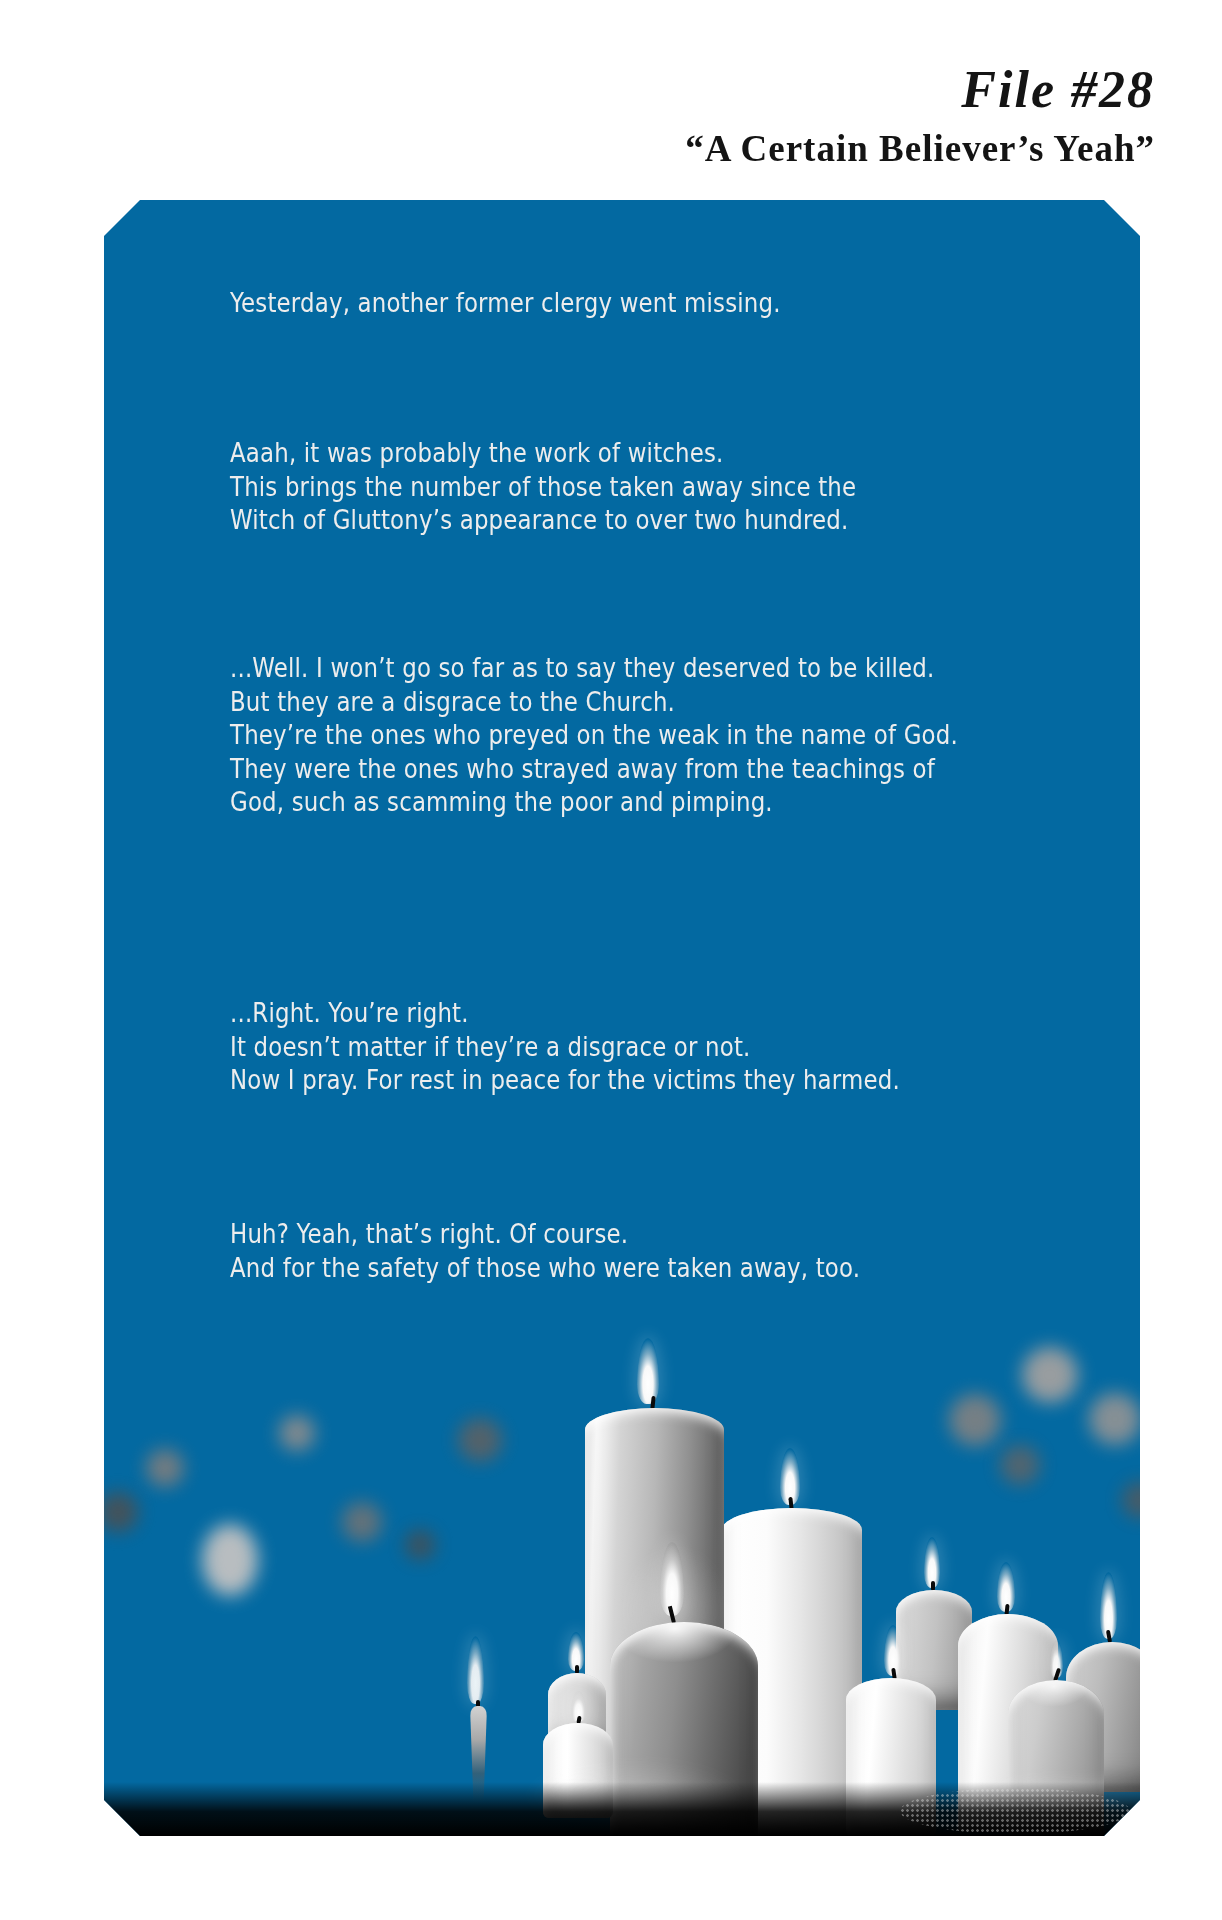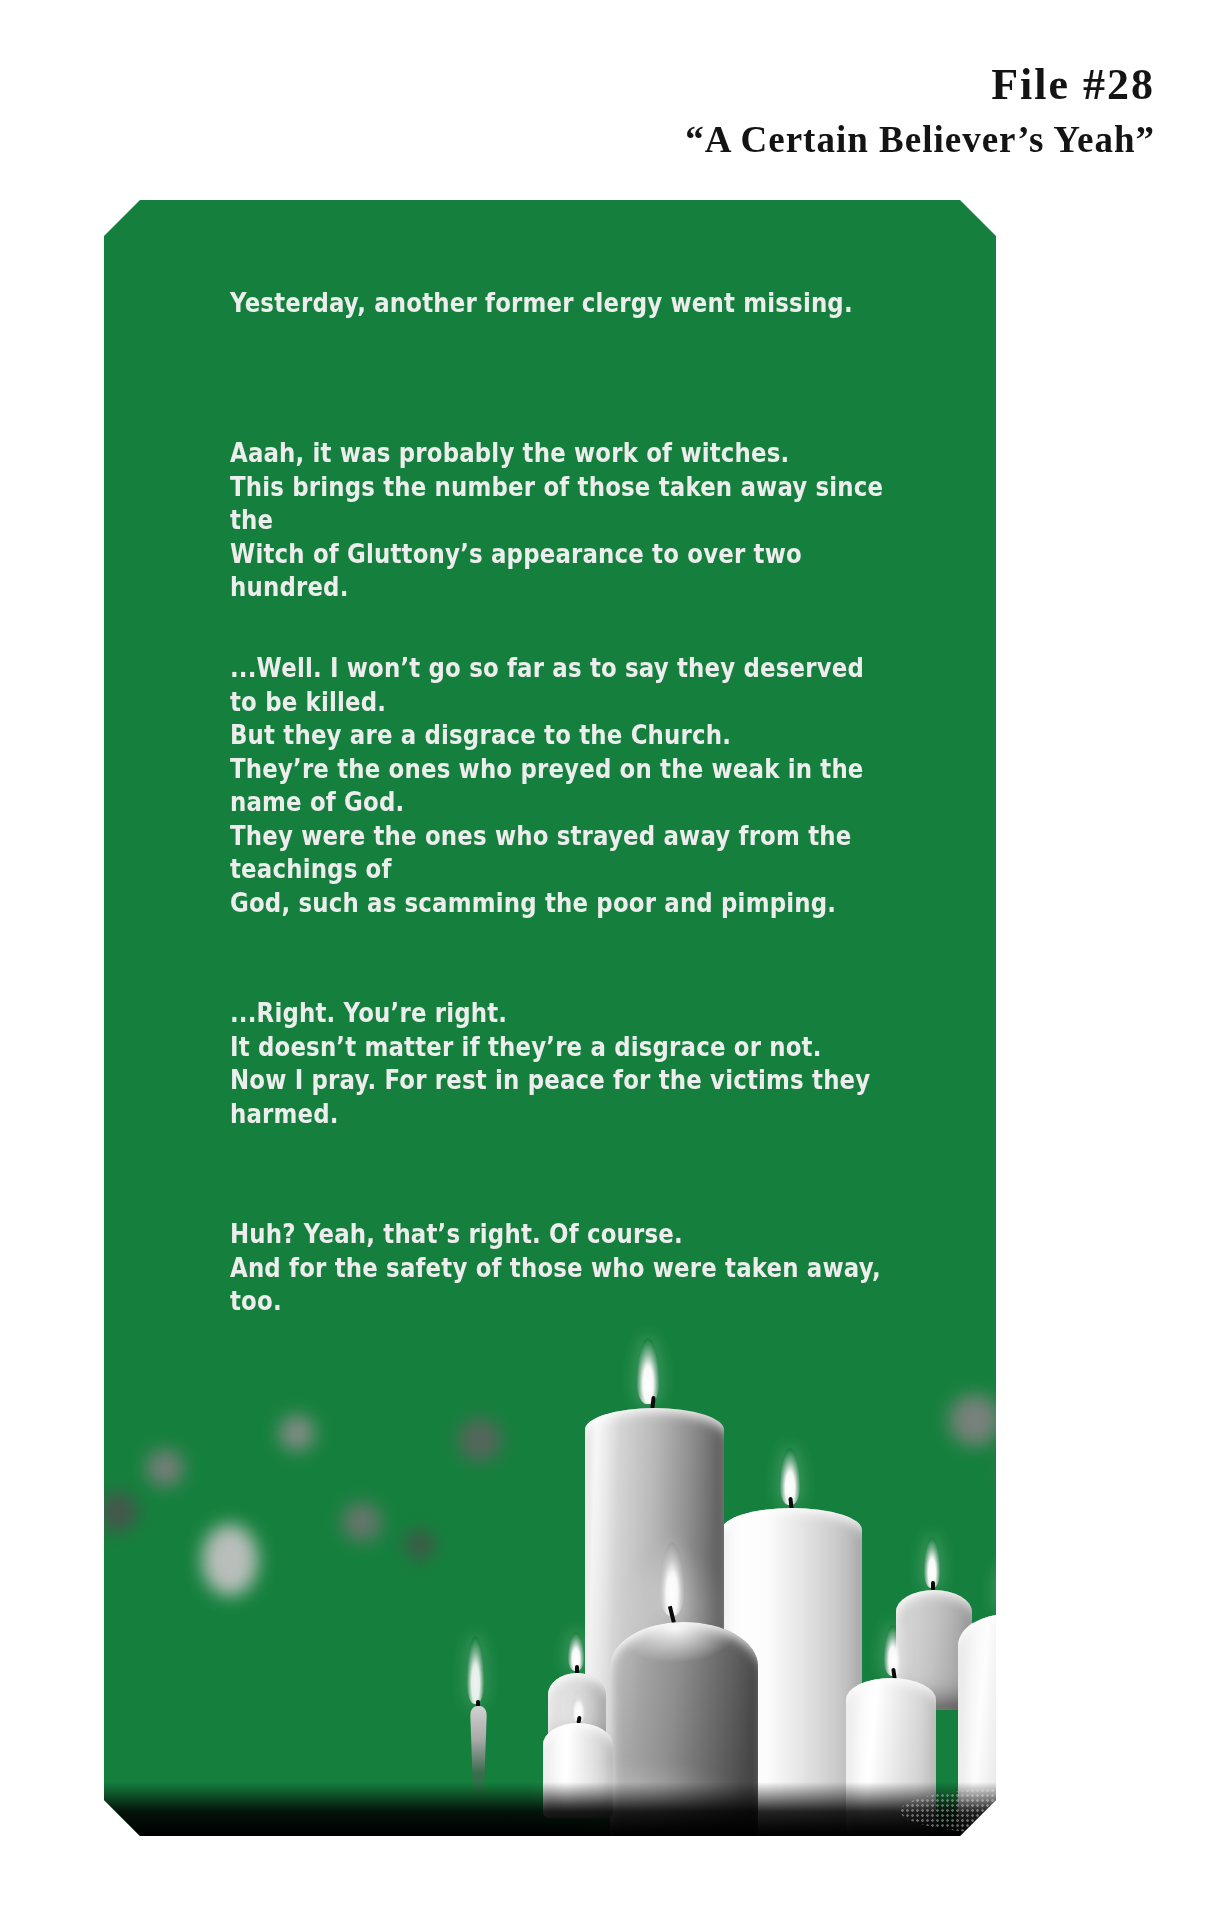--- a/index.html
+++ b/index.html
@@ -2,27 +2,27 @@
 <html><head>
 <meta charset="utf-8">
 <style>
   html,body{margin:0;padding:0;background:#ffffff;}
   .page{position:relative;width:1222px;height:1920px;background:#ffffff;overflow:hidden;
         font-family:"Liberation Sans",sans-serif;}
 
   
   .header{position:absolute;top:60px;right:67px;text-align:right;
           font-family:"Liberation Serif",serif;font-weight:700;color:#141414;}
-  .file-no{font-size:44px;line-height:1.15;letter-spacing:2px;}
+  .file-no{font-size:52px;line-height:1.15;letter-spacing:2px;font-style:italic;}
   .ep-title{font-size:37px;line-height:1.15;margin-top:8px;letter-spacing:1px;}
 
   
-  .panel{position:absolute;left:104px;top:200px;width:892px;height:1636px;background:#15803d;
+  .panel{position:absolute;left:104px;top:200px;width:1036px;height:1636px;background:#0369a1;
          clip-path:polygon(36px 0,calc(100% - 36px) 0,100% 36px,100% calc(100% - 36px),
-                           calc(100% - 36px) 100%,36px 100%,0 calc(100% - 36px),0 36px);font-weight:bold;}
+                           calc(100% - 36px) 100%,36px 100%,0 calc(100% - 36px),0 36px);}
 
   .block{position:absolute;left:126px;right:20px;margin:0;
          font-family:"DejaVu Sans",sans-serif;font-size:26px;line-height:33.5px;
          color:#ededed;letter-spacing:.2px;white-space:pre-line;
          transform:scaleX(.88);transform-origin:left top;}
   .b1{top:87px}.b2{top:237px}.b3{top:452px}.b4{top:797px}.b5{top:1018px}
 
   
   .scene{position:absolute;inset:0;overflow:hidden;}
   .bokeh{position:absolute;border-radius:50%;filter:blur(9px);}

